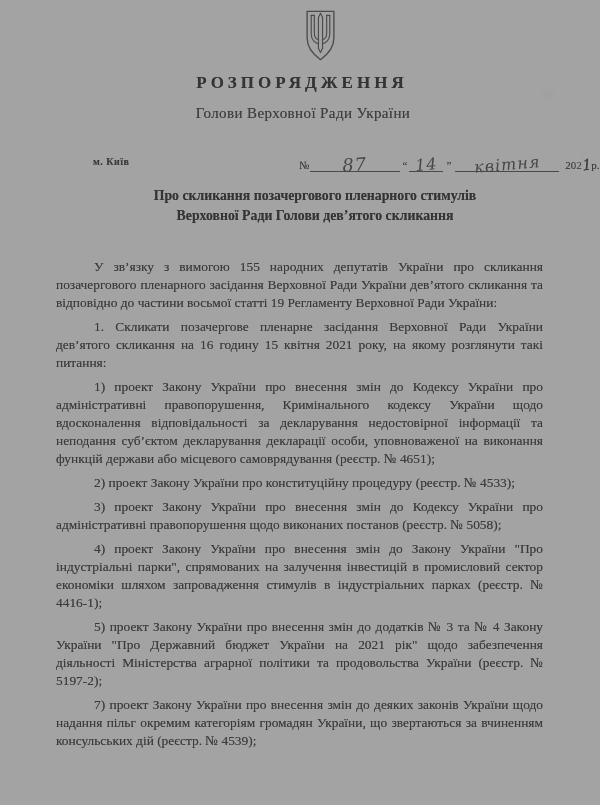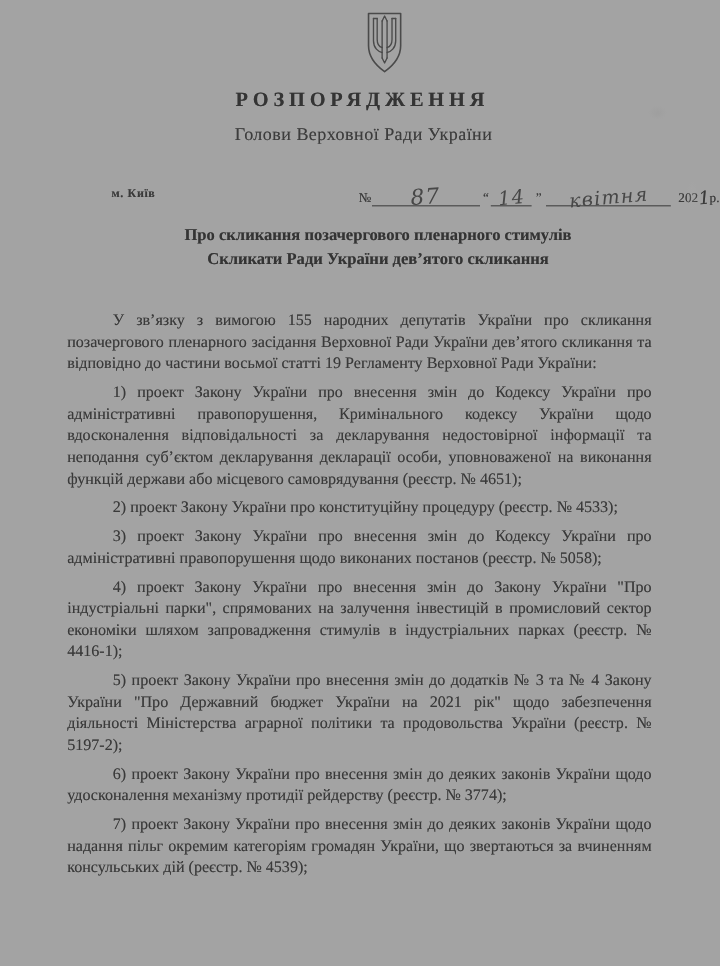--- a/index.html
+++ b/index.html
@@ -101,30 +101,30 @@
       <span class="year">
         <span>202</span>
         <span class="hw-year">1</span>
         <span>р.</span>
       </span>
     </span>
   </div>
 
   <div class="title">
     <div>Про скликання позачергового пленарного стимулів</div>
-    <div>Скликати Ради України дев’ятого скликання</div>
+    <div>Верховної Ради Голови дев’ятого скликання</div>
   </div>
 
   <div class="body">
     <p>У зв’язку з вимогою 155 народних депутатів України про скликання позачергового пленарного засідання Верховної Ради України дев’ятого скликання та відповідно до частини восьмої статті 19 Регламенту Верховної Ради України:</p>
+    <p>1. Скликати позачергове пленарне засідання Верховної Ради України дев’ятого скликання на 16 годину 15 квітня 2021 року, на якому розглянути такі питання:</p>
     <p>1) проект Закону України про внесення змін до Кодексу України про адміністративні правопорушення, Кримінального кодексу України щодо вдосконалення відповідальності за декларування недостовірної інформації та неподання суб’єктом декларування декларації особи, уповноваженої на виконання функцій держави або місцевого самоврядування (реєстр. № 4651);</p>
     <p>2) проект Закону України про конституційну процедуру (реєстр. № 4533);</p>
     <p>3) проект Закону України про внесення змін до Кодексу України про адміністративні правопорушення щодо виконаних постанов (реєстр. № 5058);</p>
     <p>4) проект Закону України про внесення змін до Закону України "Про індустріальні парки", спрямованих на залучення інвестицій в промисловий сектор економіки шляхом запровадження стимулів в індустріальних парках (реєстр. № 4416-1);</p>
     <p>5) проект Закону України про внесення змін до додатків № 3 та № 4 Закону України "Про Державний бюджет України на 2021 рік" щодо забезпечення діяльності Міністерства аграрної політики та продовольства України (реєстр. № 5197-2);</p>
-    <p>6) проект Закону України про внесення змін до деяких законів України щодо удосконалення механізму протидії рейдерству (реєстр. № 3774);</p>
     <p>7) проект Закону України про внесення змін до деяких законів України щодо надання пільг окремим категоріям громадян України, що звертаються за вчиненням консульських дій (реєстр. № 4539);</p>
   </div>
 
   <div class="smudge smudge-1"></div>
   <div class="smudge smudge-2"></div>
 
 </div>
 
 </body></html>

